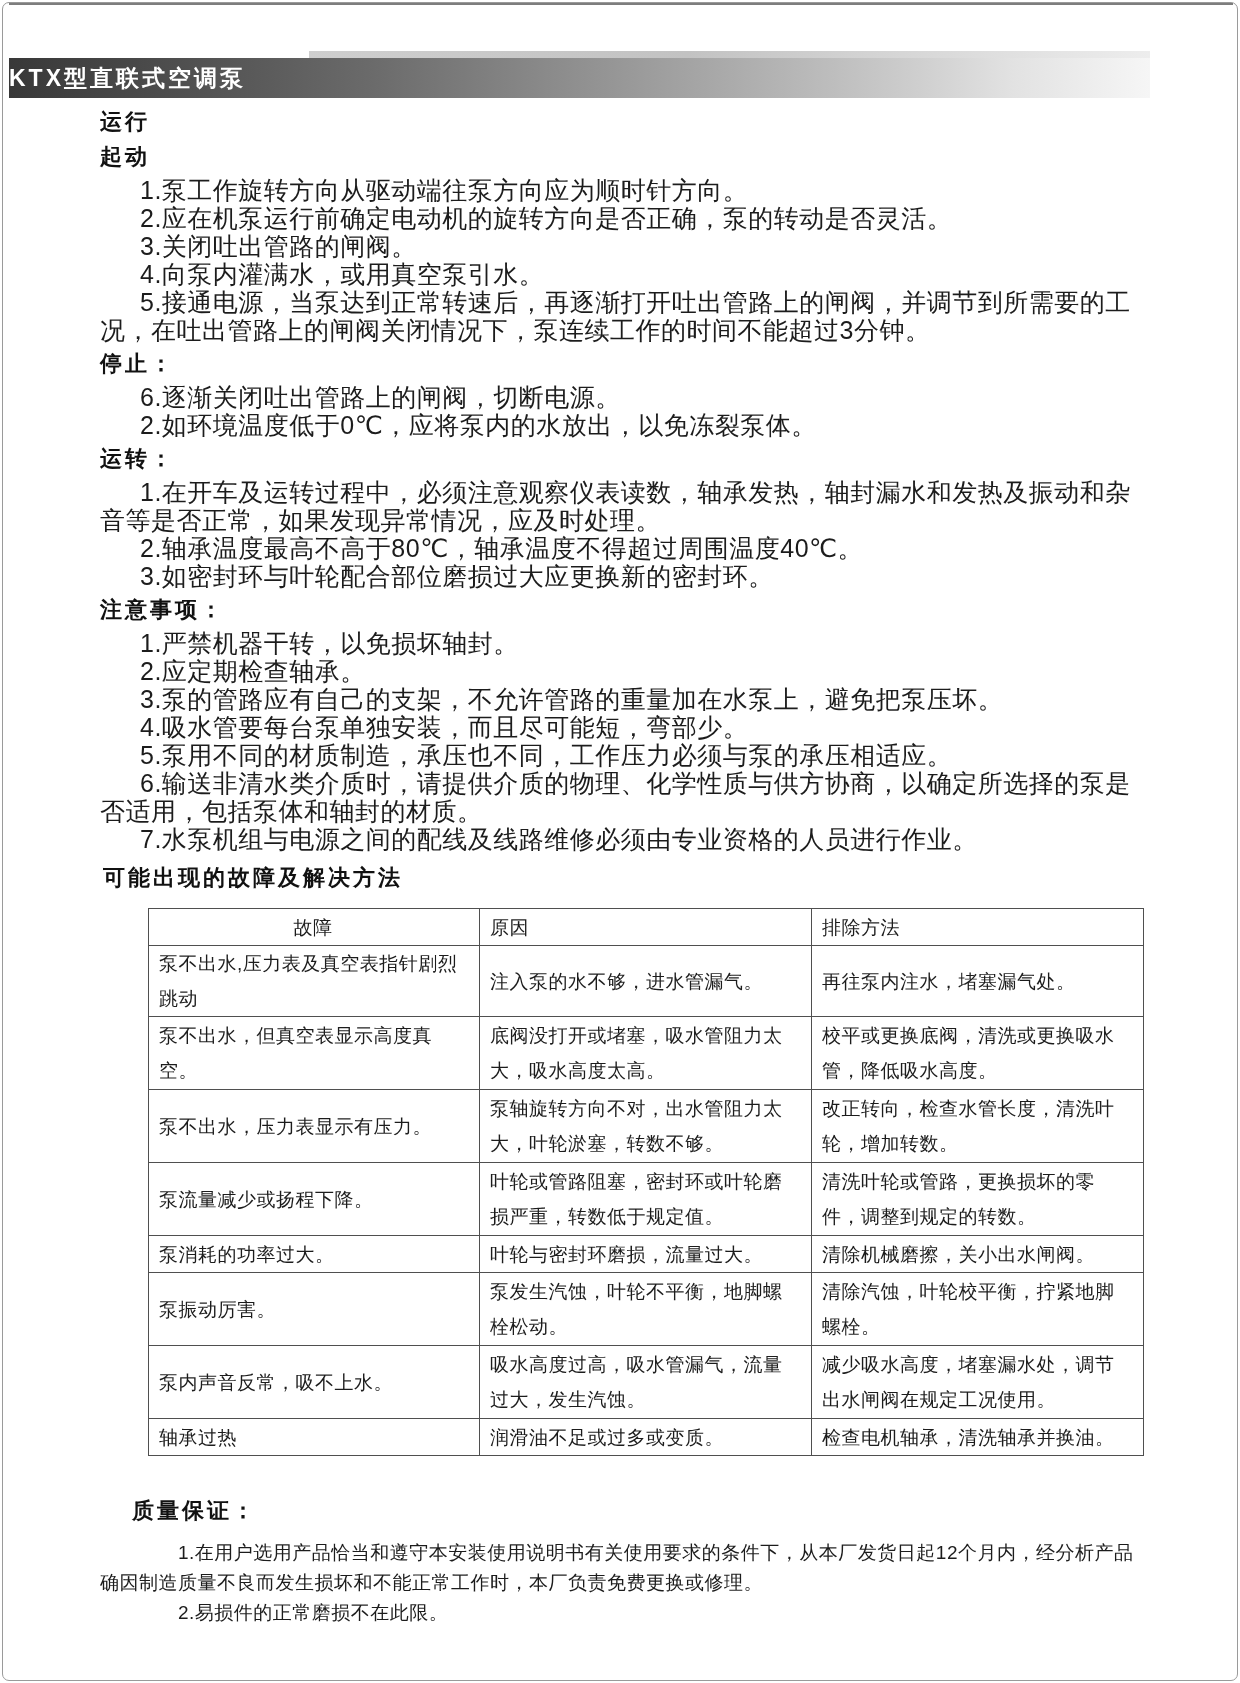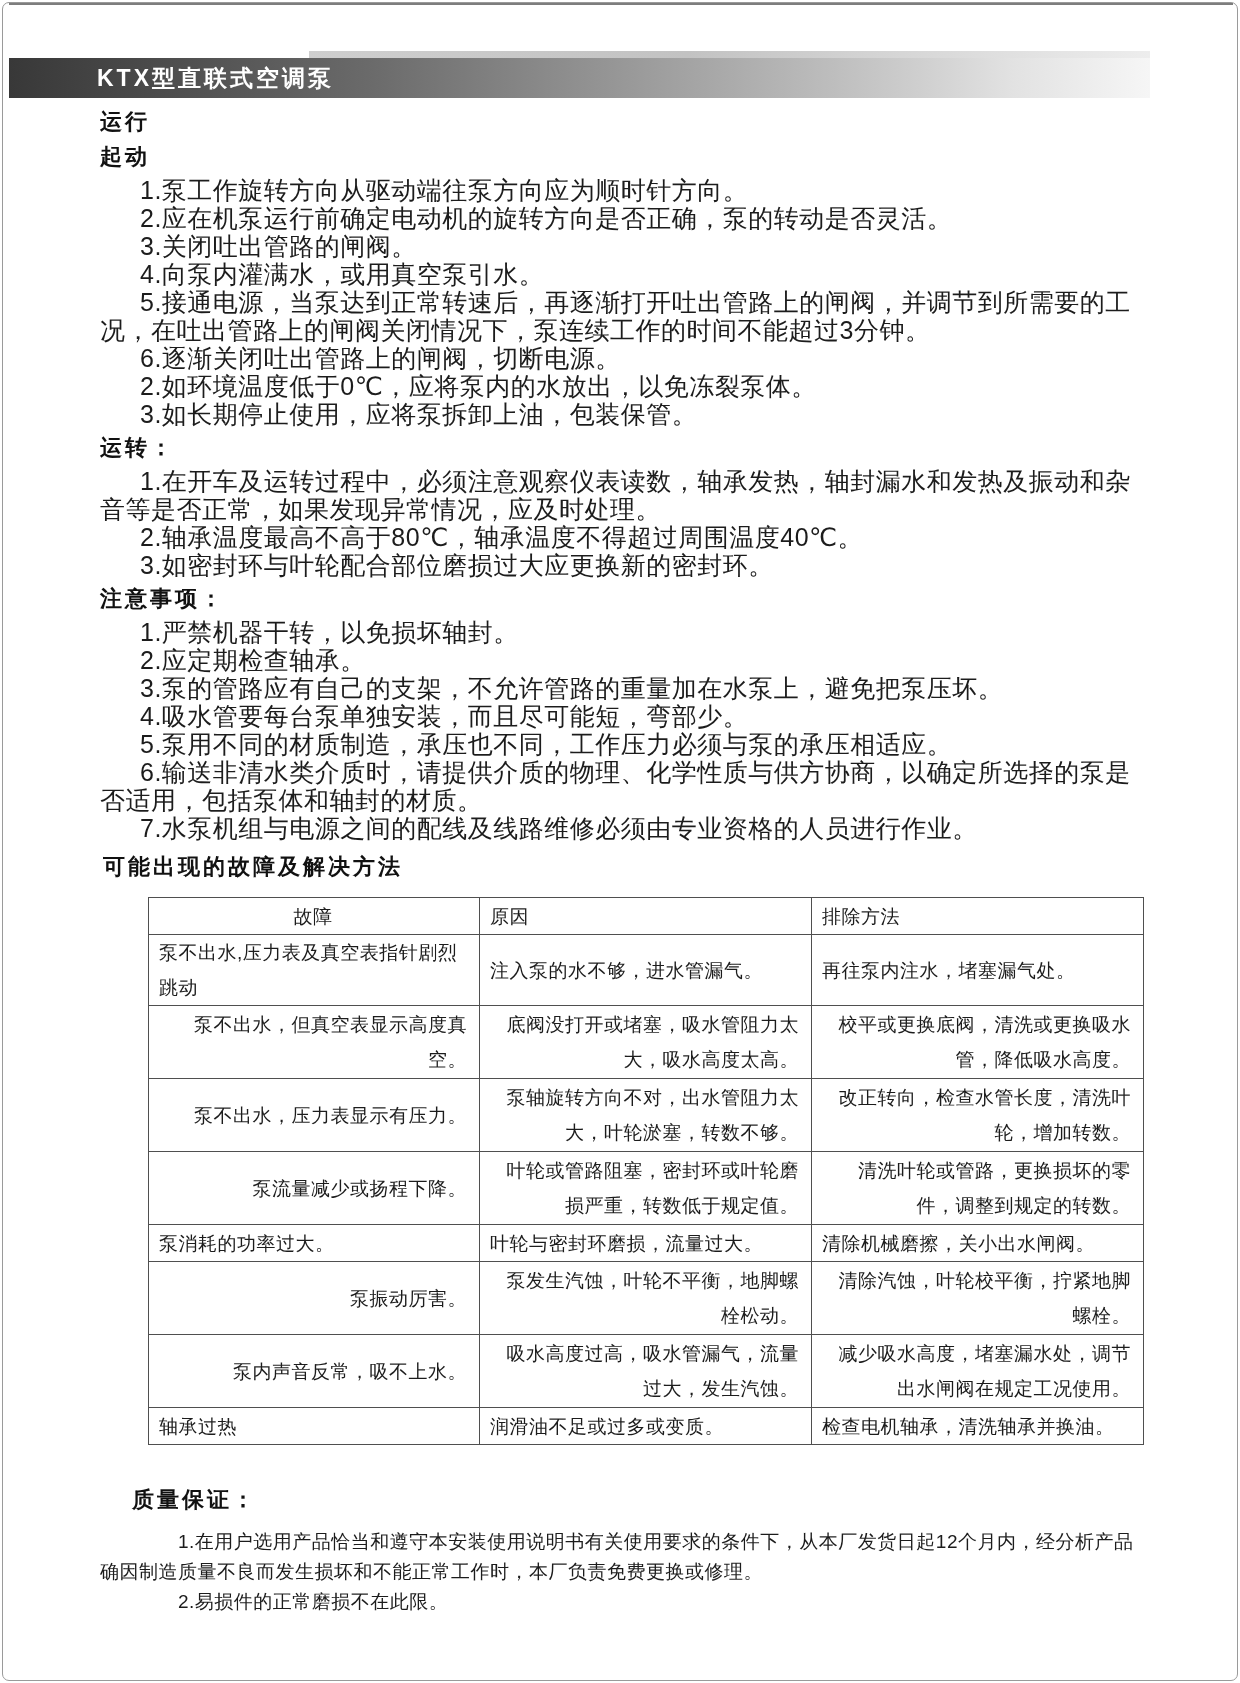--- a/index.html
+++ b/index.html
@@ -17,21 +17,21 @@
   }
   .header-bar{
     position:absolute;top:58px;left:9px;width:1141px;height:40px;
     background:linear-gradient(90deg,#383838 0%,#4a4a4a 12%,#6b6b6b 32%,#949494 52%,#bdbdbd 72%,#e2e2e2 88%,#f6f6f6 100%);
   }
   .header-bar::before{
     content:"";position:absolute;top:-7px;left:300px;right:0;height:7px;
     background:linear-gradient(90deg,#cfcfcf,#c2c2c2 45%,#ededed 100%);
   }
   .header-title{
-    display:block;line-height:40px;padding-left:88px;color:#ffffff;
+    display:block;line-height:40px;color:#ffffff;
     font-size:23px;font-weight:bold;letter-spacing:3px;white-space:nowrap;
   }
   .content{
     position:absolute;top:102px;left:100px;width:1043px;
   }
   .sec-heading{
     font-size:22px;font-weight:bold;letter-spacing:3px;color:#111;
     margin:5px 0 4px 0;line-height:30px;
   }
   p.item{
@@ -46,21 +46,21 @@
     border-collapse:collapse;table-layout:fixed;width:995px;margin-left:48px;
     font-size:19px;color:#1c1c1c;
   }
   table.fault-table td,table.fault-table th{
     border:1px solid #4f4f4f;vertical-align:middle;font-weight:normal;
     padding:0 12px 0 10px;line-height:35px;letter-spacing:0.5px;overflow:hidden;
   }
   table.fault-table th.c1{text-align:center;}
   table.fault-table th{text-align:left;}
   tr.h37{height:37px;}
-  tr.h73{height:73px;text-align:right;}
+  tr.h73{height:73px;}
   .quality-heading{
     font-size:22px;font-weight:bold;letter-spacing:3px;color:#111;
     margin:40px 0 12px 32px;line-height:30px;
   }
   p.q-item{
     margin:0;font-size:19px;line-height:30px;text-indent:78px;letter-spacing:0.5px;
   }
 </style>
 </head>
 <body>
@@ -73,23 +73,23 @@
 
 <div class="content">
   <div id="sections">
       <h2 class="sec-heading">运行</h2>
       <h2 class="sec-heading">起动</h2>
       <p class="item">1.泵工作旋转方向从驱动端往泵方向应为顺时针方向。</p>
       <p class="item">2.应在机泵运行前确定电动机的旋转方向是否正确，泵的转动是否灵活。</p>
       <p class="item">3.关闭吐出管路的闸阀。</p>
       <p class="item">4.向泵内灌满水，或用真空泵引水。</p>
       <p class="item">5.接通电源，当泵达到正常转速后，再逐渐打开吐出管路上的闸阀，并调节到所需要的工况，在吐出管路上的闸阀关闭情况下，泵连续工作的时间不能超过3分钟。</p>
+      <h2 class="sec-heading">停止：</h2>
       <p class="item">6.逐渐关闭吐出管路上的闸阀，切断电源。</p>
       <p class="item">2.如环境温度低于0℃，应将泵内的水放出，以免冻裂泵体。</p>
-      <p class="item">3.如长期停止使用，应将泵拆卸上油，包装保管。</p>
       <h2 class="sec-heading">运转：</h2>
       <p class="item">1.在开车及运转过程中，必须注意观察仪表读数，轴承发热，轴封漏水和发热及振动和杂音等是否正常，如果发现异常情况，应及时处理。</p>
       <p class="item">2.轴承温度最高不高于80℃，轴承温度不得超过周围温度40℃。</p>
       <p class="item">3.如密封环与叶轮配合部位磨损过大应更换新的密封环。</p>
       <h2 class="sec-heading">注意事项：</h2>
       <p class="item">1.严禁机器干转，以免损坏轴封。</p>
       <p class="item">2.应定期检查轴承。</p>
       <p class="item">3.泵的管路应有自己的支架，不允许管路的重量加在水泵上，避免把泵压坏。</p>
       <p class="item">4.吸水管要每台泵单独安装，而且尽可能短，弯部少。</p>
       <p class="item">5.泵用不同的材质制造，承压也不同，工作压力必须与泵的承压相适应。</p>

